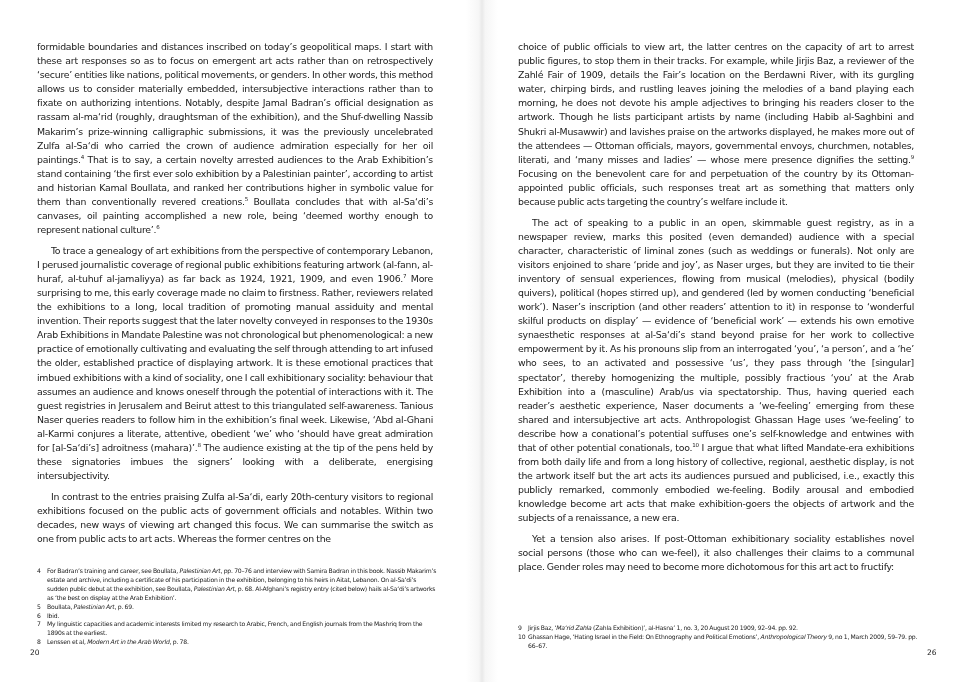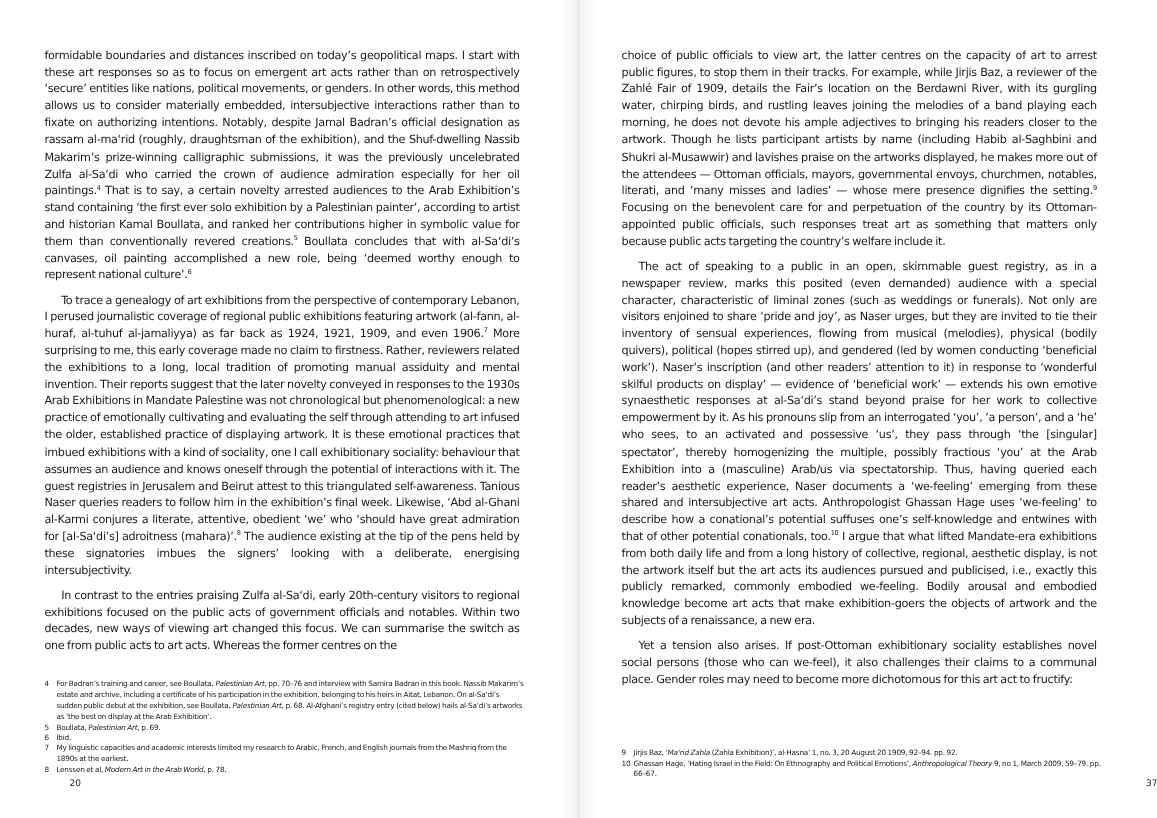--- a/index.html
+++ b/index.html
@@ -26,21 +26,21 @@
   .footnotes {
     position: absolute; width: 400px;
     font-size: 6.1px; line-height: 8.9px; letter-spacing: -0.2px; word-spacing: -0.3px;
   }
   .page-left .footnotes { left: 37px; top: 567px; }
   .page-right .footnotes { left: 36px; top: 624px; }
   .fn { display: flex; }
   .fn-num { width: 10px; flex: 0 0 10px; }
   .fn-text { flex: 1; }
   .fn-text i { font-style: italic; }
-  .folio { position: absolute; top: 648px; font-size: 7.5px; margin-left: 28px; }
+  .folio { position: absolute; top: 648px; font-size: 7.5px; }
   .page-left .folio { left: 30px; }
   .page-right .folio { left: 445px; }
 </style>
 </head>
 <body>
 
 <div class="spread">
   <div class="page page-left">
     <div class="body-text">
         <p><span>formidable boundaries and distances inscribed on today’s geopolitical maps. I start with these art responses so as to focus on emergent art acts rather than on retrospectively ‘secure’ entities like nations, political movements, or genders. In other words, this method allows us to consider materially embedded, intersubjective interactions rather than to fixate on authorizing intentions. Notably, despite Jamal Badran’s official designation as rassam al-ma‘rid (roughly, draughtsman of the exhibition), and the Shuf-dwelling Nassib Makarim’s prize-winning calligraphic submissions, it was the previously uncelebrated Zulfa al-Sa‘di who carried the crown of audience admiration especially for her oil paintings.</span><sup>4</sup><span> That is to say, a certain novelty arrested audiences to the Arab Exhibition’s stand containing ‘the first ever solo exhibition by a Palestinian painter’, according to artist and historian Kamal Boullata, and ranked her contributions higher in symbolic value for them than conventionally revered creations.</span><sup>5</sup><span> Boullata concludes that with al-Sa‘di’s canvases, oil painting accomplished a new role, being ‘deemed worthy enough to represent national culture’.</span><sup>6</sup></p>
@@ -80,16 +80,16 @@
     <div class="footnotes">
         <div class="fn">
           <span class="fn-num">9</span>
           <span class="fn-text"><span>Jirjis Baz, ‘</span><i>Ma‘rid Zahla</i><span> (Zahla Exhibition)’, al-Hasna’ 1, no. 3, 20 August 20 1909, 92–94. pp. 92.</span></span>
         </div>
         <div class="fn">
           <span class="fn-num">10</span>
           <span class="fn-text"><span>Ghassan Hage, ‘Hating Israel in the Field: On Ethnography and Political Emotions’, </span><i>Anthropological Theory</i><span> 9, no 1, March 2009, 59–79. pp. 66–67.</span></span>
         </div>
       </div>
-    <div class="folio">37</div>
+    <div class="folio">26</div>
   </div>
   <div class="gutter"></div>
 </div>
 
 </body></html>

